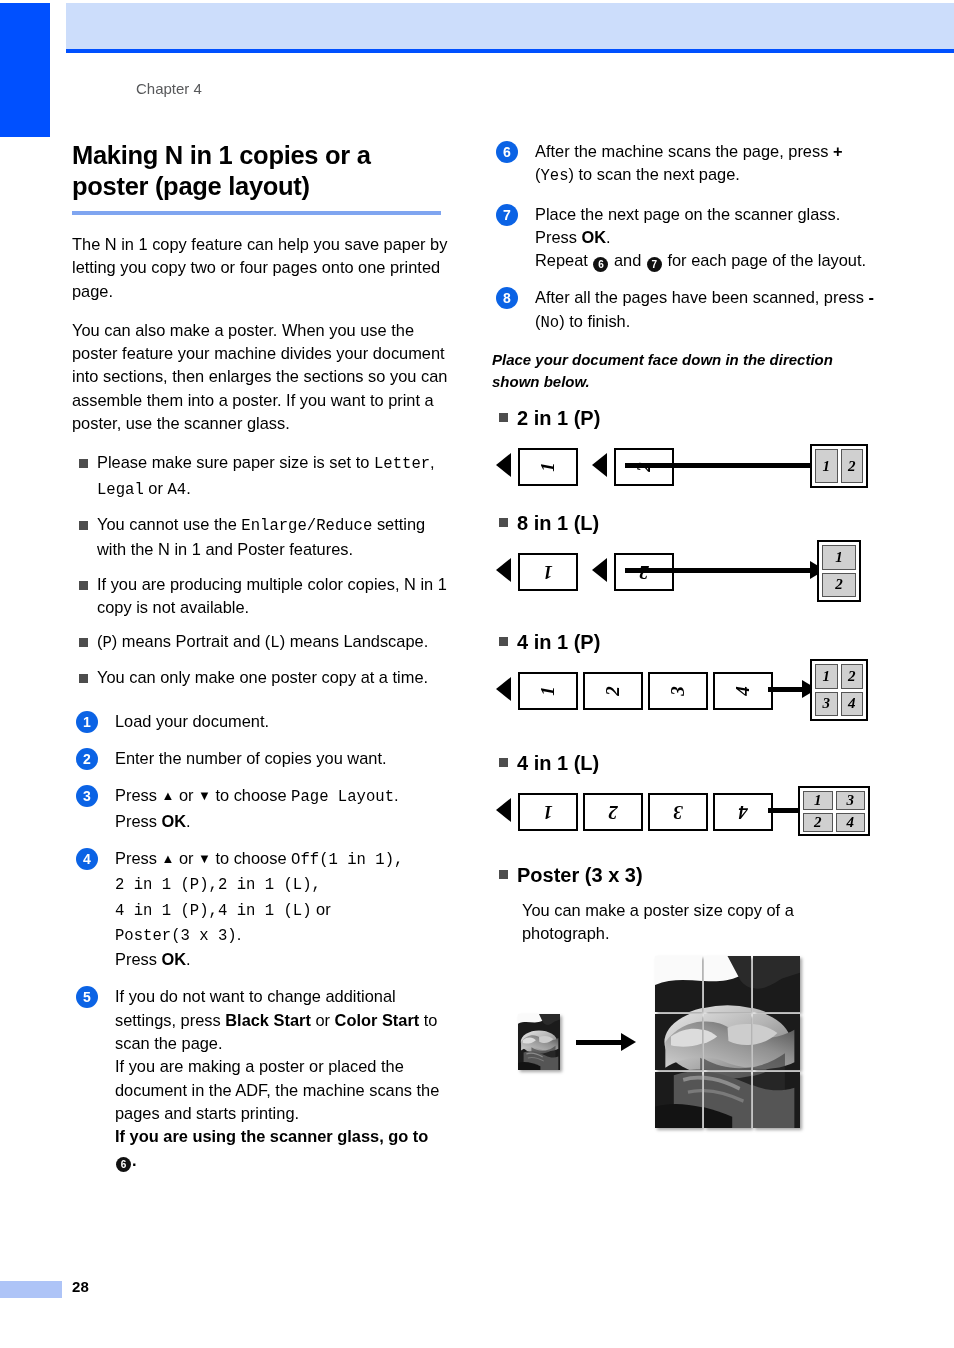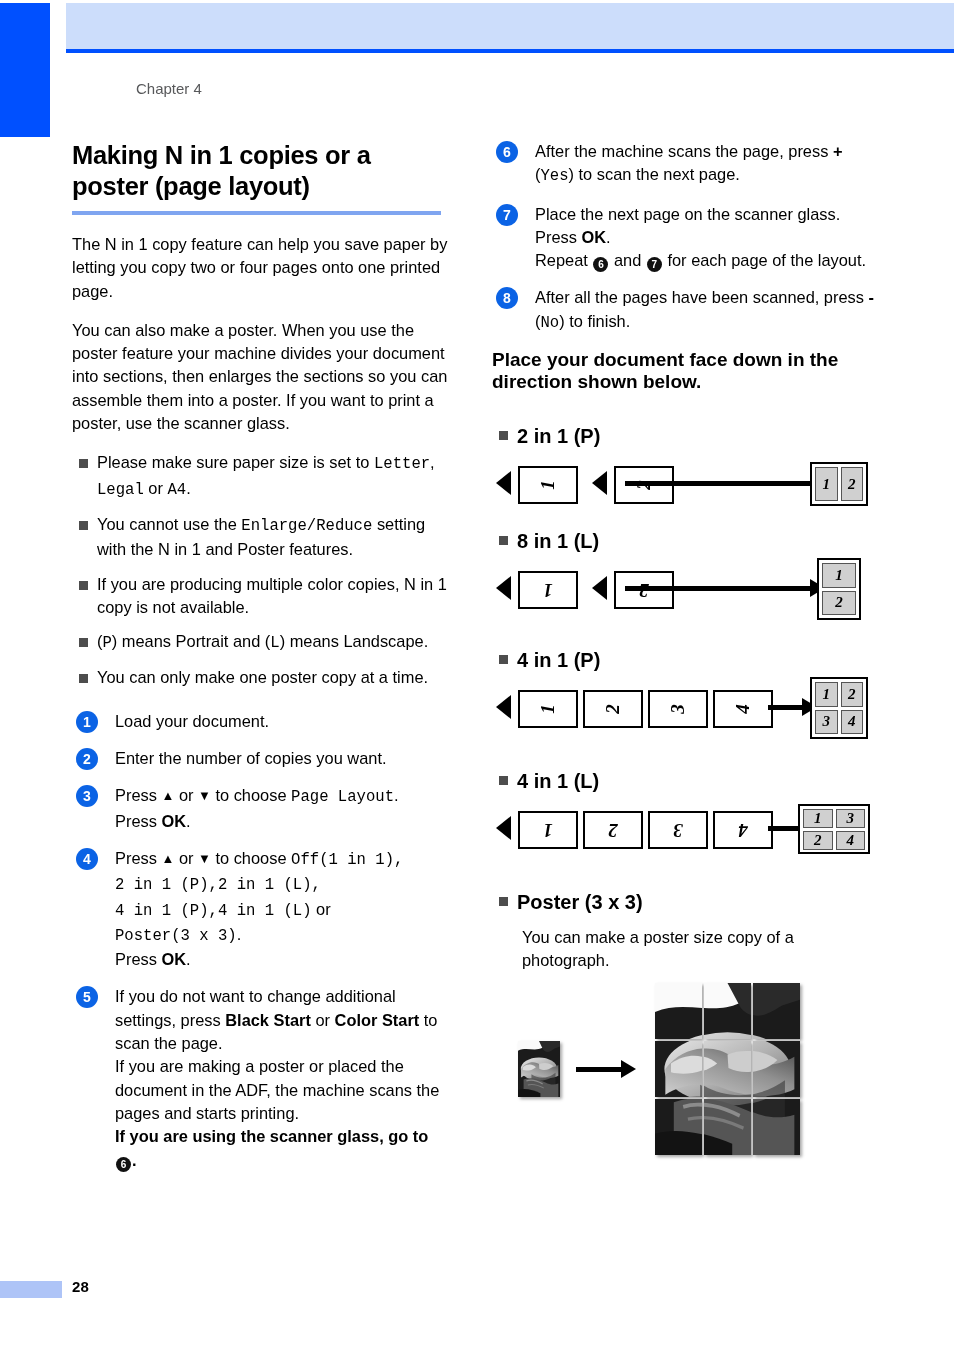--- a/index.html
+++ b/index.html
@@ -97,22 +97,23 @@
     width: 15px; height: 15px; border-radius: 50%;
     background: #111; color: #fff;
     font-size: 10px; font-weight: bold;
     text-align: center; line-height: 15px;
     margin: 0 1px;
   }
   .arrowkey { font-size: 13px; vertical-align: 1px; }
 
   
   h3.place-head {
-    font-size: 19px; font-weight: bold; line-height: 22px;
-    margin: 14px 0 32px 2px;
+    font-size: 15px; font-weight: bold; line-height: 22px;
+    margin: 14px 0 14px 2px;
+    font-style: italic;
   }
   .layout-label {
     position: relative;
     font-size: 20px; font-weight: bold;
     padding-left: 27px; margin: 0 0 0 0;
   }
   .layout-label > .sq {
     position: absolute; left: 9px; top: 6px;
     width: 9px; height: 9px; background: #4d4d4d;
   }
@@ -287,21 +288,21 @@
         </div>
         <div class="arrow-line" style="left: 278px; width: 34px; top: 33px;"></div>
         <div class="arrow-head" style="left: 312px; top: 26px;"></div>
         <div class="result" style="left: 308px; top: 11px; width: 62px; height: 40px; grid-template-columns: repeat(2, 1fr); grid-template-rows: repeat(2, 1fr);">
           <div class="cell">1</div>
           <div class="cell">3</div>
           <div class="cell">2</div>
           <div class="cell">4</div>
         </div>
       </div>
-      <div class="layout-label" style="margin-top: 12px;"><span class="sq"></span><span>Poster (3 x 3)</span></div>
+      <div class="layout-label" style="margin-top: 3px;"><span class="sq"></span><span>Poster (3 x 3)</span></div>
       <p class="body" style="margin: 12px 0px 0px 32px;">You can make a poster size copy of a photograph.</p>
       <div class="poster-wrap" style="height: 210px;">
         <div class="photo-src" style="left: 28px; top: 68px; width: 42px; height: 56px; overflow: hidden;"><svg width="42" height="56" viewBox="0 0 300 300" preserveAspectRatio="none">
             <defs>
     <linearGradient id="sk" x1="0" y1="0" x2="1" y2="1">
       <stop offset="0" stop-color="#e9e9e9"></stop>
                 <stop offset=".5" stop-color="#b4b4b4"></stop>
                 <stop offset="1" stop-color="#6e6e6e"></stop>
     </linearGradient>
     <linearGradient id="sk2" x1="0" y1="1" x2="1" y2="0">

